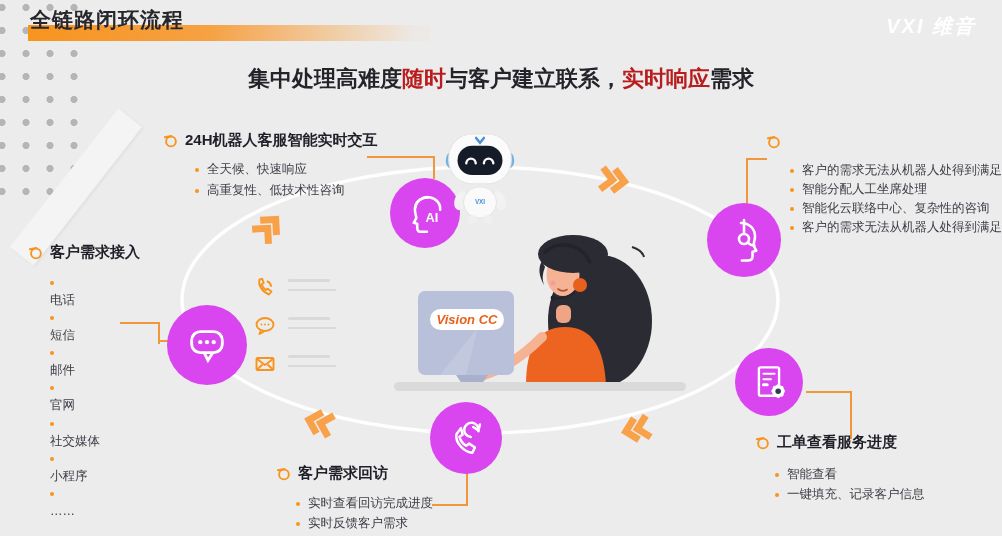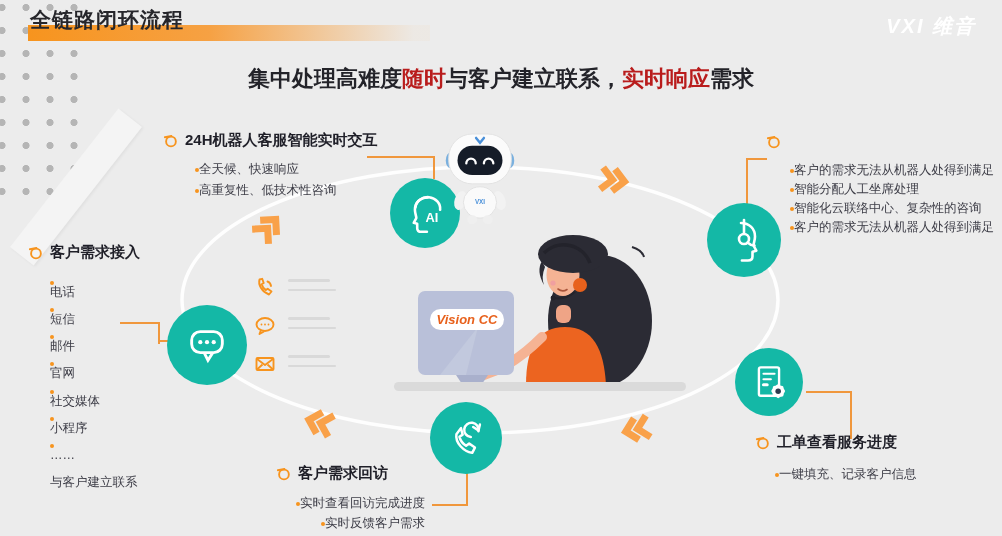--- a/index.html
+++ b/index.html
@@ -29,41 +29,41 @@
   
   .conn{position:absolute;}
   .c-robot{left:367px;top:156px;width:66px;height:21px;border-top:2px solid #F0973C;border-right:2px solid #F0973C;}
   .c-acc1{left:120px;top:322px;width:38px;height:20px;border-top:2px solid #F0973C;border-right:2px solid #F0973C;}
   .c-acc2{left:158px;top:340px;width:30px;height:2px;background:#F0973C;}
   .c-agent{left:746px;top:158px;width:19px;height:45px;border-top:2px solid #F0973C;border-left:2px solid #F0973C;}
   .c-ticket{left:806px;top:391px;width:44px;height:46px;border-top:2px solid #F0973C;border-right:2px solid #F0973C;}
   .c-callback{left:432px;top:473px;width:34px;height:31px;border-bottom:2px solid #F0973C;border-right:2px solid #F0973C;}
 
   
-  .circ{position:absolute;border-radius:50%;background:#14b8a6;display:flex;align-items:center;justify-content:center;}
+  .circ{position:absolute;border-radius:50%;background:#d946ef;display:flex;align-items:center;justify-content:center;}
   .circ svg{display:block;}
   .c-bubble{left:167px;top:305px;width:80px;height:80px;}
   .c-ai{left:390px;top:178px;width:70px;height:70px;}
   .c-agenticon{left:707px;top:203px;width:74px;height:74px;}
   .c-ticketicon{left:735px;top:348px;width:68px;height:68px;}
   .c-phone{left:430px;top:402px;width:72px;height:72px;}
 
   
   .sec{position:absolute;}
   .sec-title{display:flex;align-items:center;gap:7px;font-weight:700;font-size:15px;color:#1f1f28;white-space:nowrap;}
   .ring{width:15px;height:15px;flex:none;}
   .bl{margin-top:14px;}
-  .bul{display:flex;font-size:12.5px;color:#3c3c46;white-space:nowrap;align-items:flex-start;line-height:1.25;}
+  .bul{display:flex;gap:8px;font-size:12.5px;color:#3c3c46;white-space:nowrap;align-items:flex-start;line-height:1.25;}
   .dot{width:4px;height:4px;border-radius:50%;background:#F7941E;margin-top:6px;flex:none;}
   .dot.hide{visibility:hidden;}
   .s-robot{left:163px;top:131px;}   .s-robot .bl{margin-top:12px;margin-left:32px;} .s-robot .bul{margin-bottom:5px;}
   .s-access{left:28px;top:243px;}   .s-access .bl{margin-top:13px;margin-left:22px;} .s-access .bul{margin-bottom:1.5px;flex-direction:column;}
   .s-agent{left:766px;top:134px;}   .s-agent .bl{margin-left:24px;} .s-agent .bul{margin-bottom:3.5px;}
   .s-ticket{left:755px;top:433px;}  .s-ticket .bl{margin-top:15px;margin-left:20px;} .s-ticket .bul{margin-bottom:4px;}
-  .s-callback{left:276px;top:464px;}.s-callback .bl{margin-top:13px;margin-left:20px;} .s-callback .bul{margin-bottom:4.5px;justify-content:flex-end;}
+  .s-callback{left:276px;top:464px;}.s-callback .bl{margin-top:13px;margin-left:20px;} .s-callback .bul{margin-bottom:4.5px;}
 
   
   .channels{position:absolute;left:253px;top:276px;}
   .chrow{display:flex;align-items:flex-start;gap:11px;margin-bottom:14px;height:24px;}
   .chrow svg{flex:none;}
   .chlines{display:flex;flex-direction:column;gap:7px;margin-top:3px;}
   .chl{height:2.5px;background:#d9d9d9;border-radius:2px;}
 
   .ill{position:absolute;}
 </style>
@@ -330,20 +330,24 @@
     <div class="sec-title">
       <svg class="ring" viewBox="0 0 16 16">
           <circle cx="8.5" cy="9" r="5.2" fill="none" stroke="#F7941E" stroke-width="2"></circle>
           <path d="M2 4.5 L9 3.2" stroke="#F7941E" stroke-width="2" stroke-linecap="round"></path>
         </svg>
       <span>工单查看服务进度</span>
     </div>
     <div class="bl">
       <div class="bul">
           <span class="dot"></span>
+          <span>智能查看</span>
+        </div>
+      <div class="bul">
+          <span class="dot"></span>
           <span>一键填充、记录客户信息</span>
         </div>
     </div>
   </div>
 
   <div class="sec s-callback">
     <div class="sec-title">
       <svg class="ring" viewBox="0 0 16 16">
           <circle cx="8.5" cy="9" r="5.2" fill="none" stroke="#F7941E" stroke-width="2"></circle>
           <path d="M2 4.5 L9 3.2" stroke="#F7941E" stroke-width="2" stroke-linecap="round"></path>

